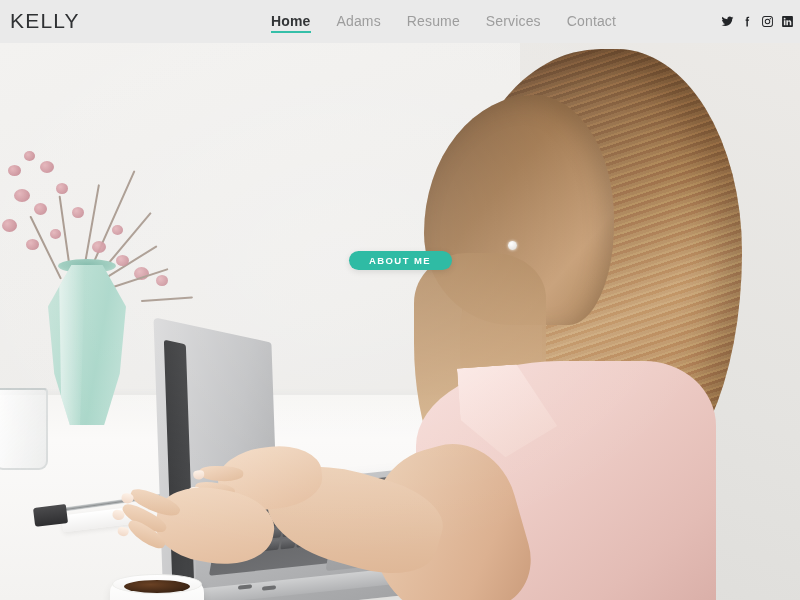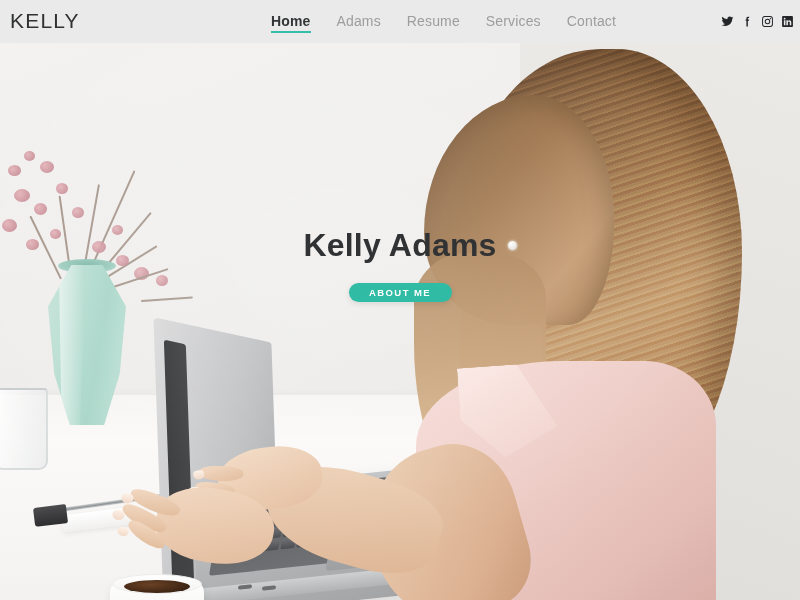--- a/index.html
+++ b/index.html
@@ -527,18 +527,17 @@
       </div>
 
       <div class="cup"></div>
       <div class="cup-rim"></div>
       <div class="coffee"></div>
 
       <div class="photo-tone"></div>
     </div>
 
     <div class="hero-copy">
-      <div class="hero-title">Kelly Adams</div>
       <button class="btn-about">ABOUT ME</button>
     </div>
 
   </div>
 </div>
 
 </body></html>

